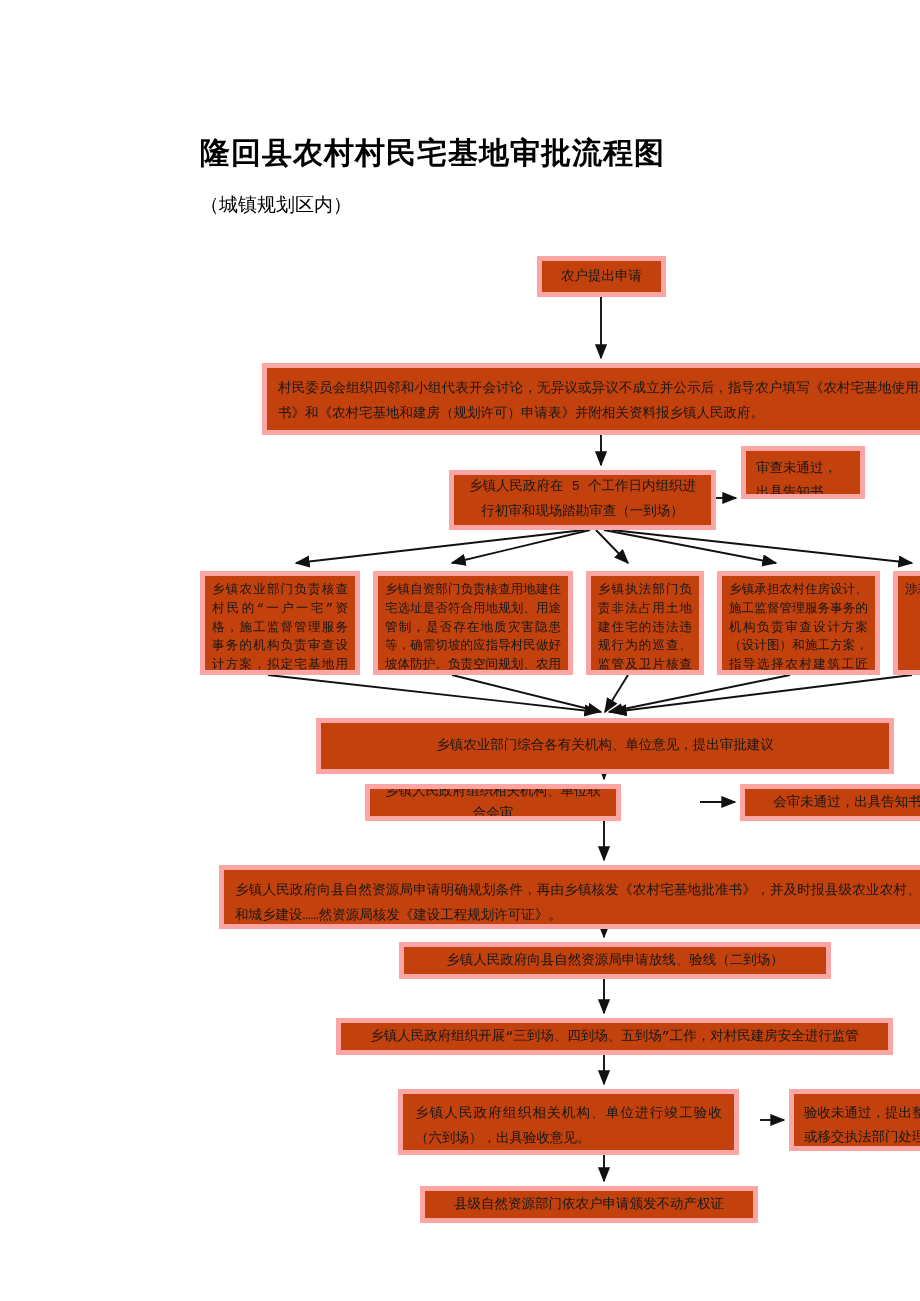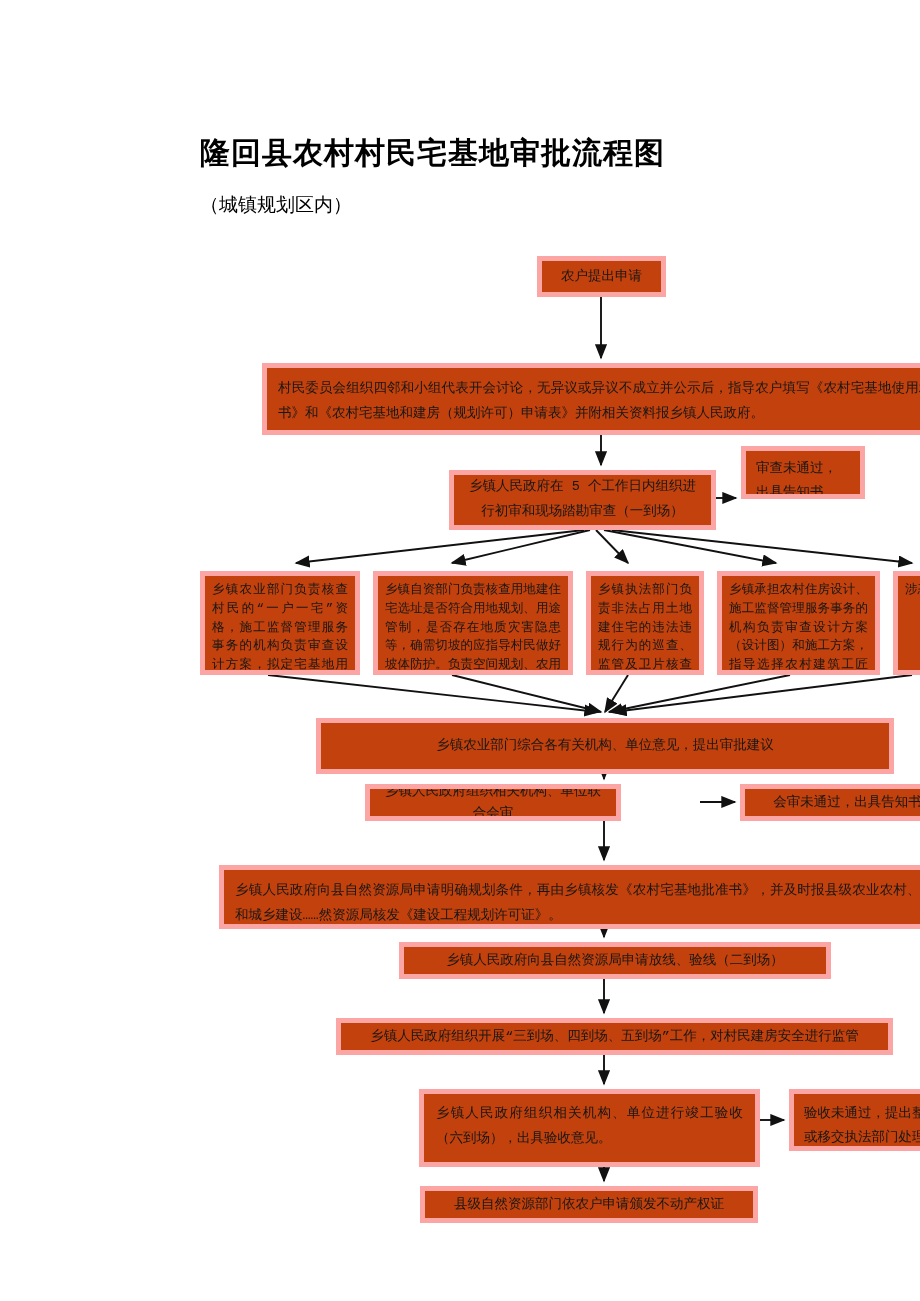--- a/index.html
+++ b/index.html
@@ -98,21 +98,21 @@
   #n-dept3       { left: 586px; top: 571px;  width: 118px; height: 104px; }
   #n-dept4       { left: 717px; top: 571px;  width: 163px; height: 104px; }
   #n-dept5       { left: 893px; top: 571px;  width: 120px; height: 104px; }
 
   #n-summary     { left: 316px; top: 718px;  width: 578px; height: 56px; }
   #n-joint       { left: 365px; top: 784px;  width: 256px; height: 37px; }
   #n-reject2     { left: 740px; top: 784px;  width: 215px; height: 37px; }
   #n-planning    { left: 219px; top: 865px;  width: 745px; height: 64px; }
   #n-survey      { left: 399px; top: 942px;  width: 432px; height: 37px; }
   #n-supervise   { left: 336px; top: 1018px; width: 557px; height: 37px; }
-  #n-accept      { left: 419px; top: 1089px; width: 341px; height: 78px; }
+  #n-accept      { left: 398px; top: 1089px; width: 341px; height: 66px; }
   #n-reject3     { left: 789px; top: 1089px; width: 178px; height: 62px; }
   #n-certificate { left: 420px; top: 1186px; width: 338px; height: 37px; }
 
   #n-dept1 .txt, #n-dept2 .txt, #n-dept3 .txt, #n-dept4 .txt, #n-dept5 .txt {
     font-size: 12.5px;
     line-height: 1.5;
     padding: 5px 7px;
   }
   #n-village .txt, #n-planning .txt {
     font-size: 13.5px;

